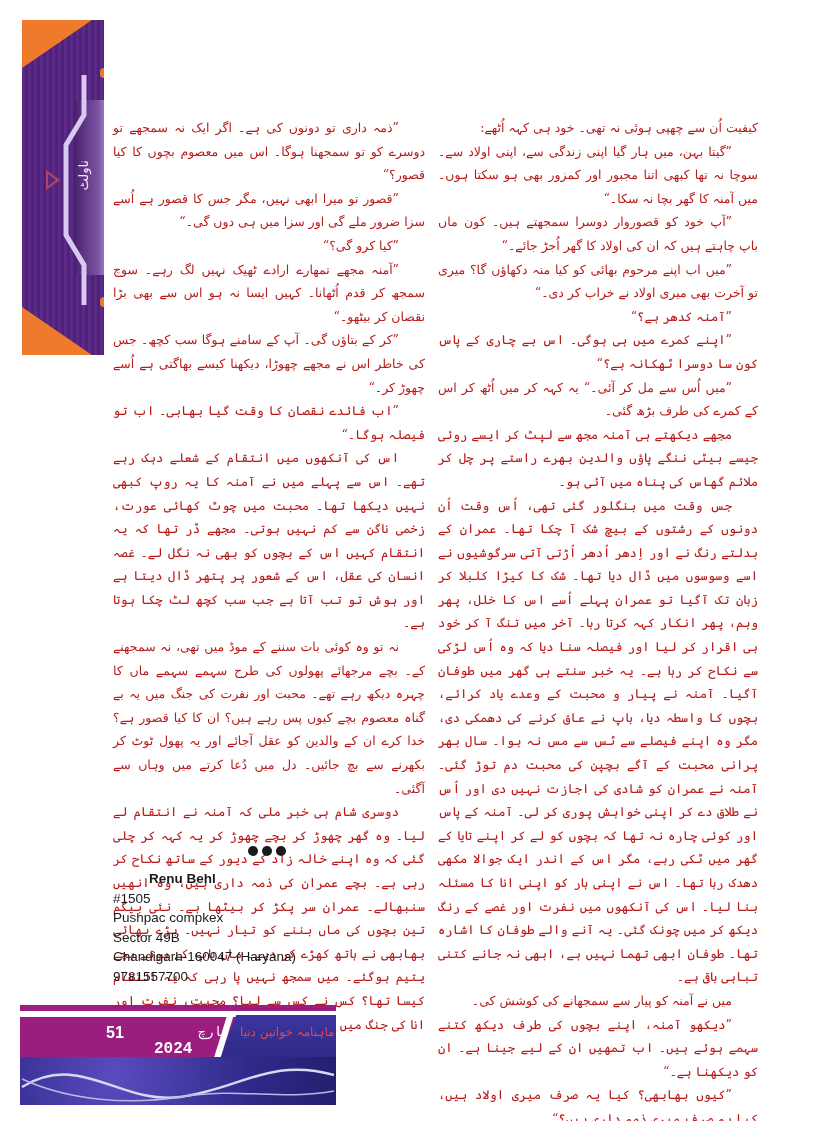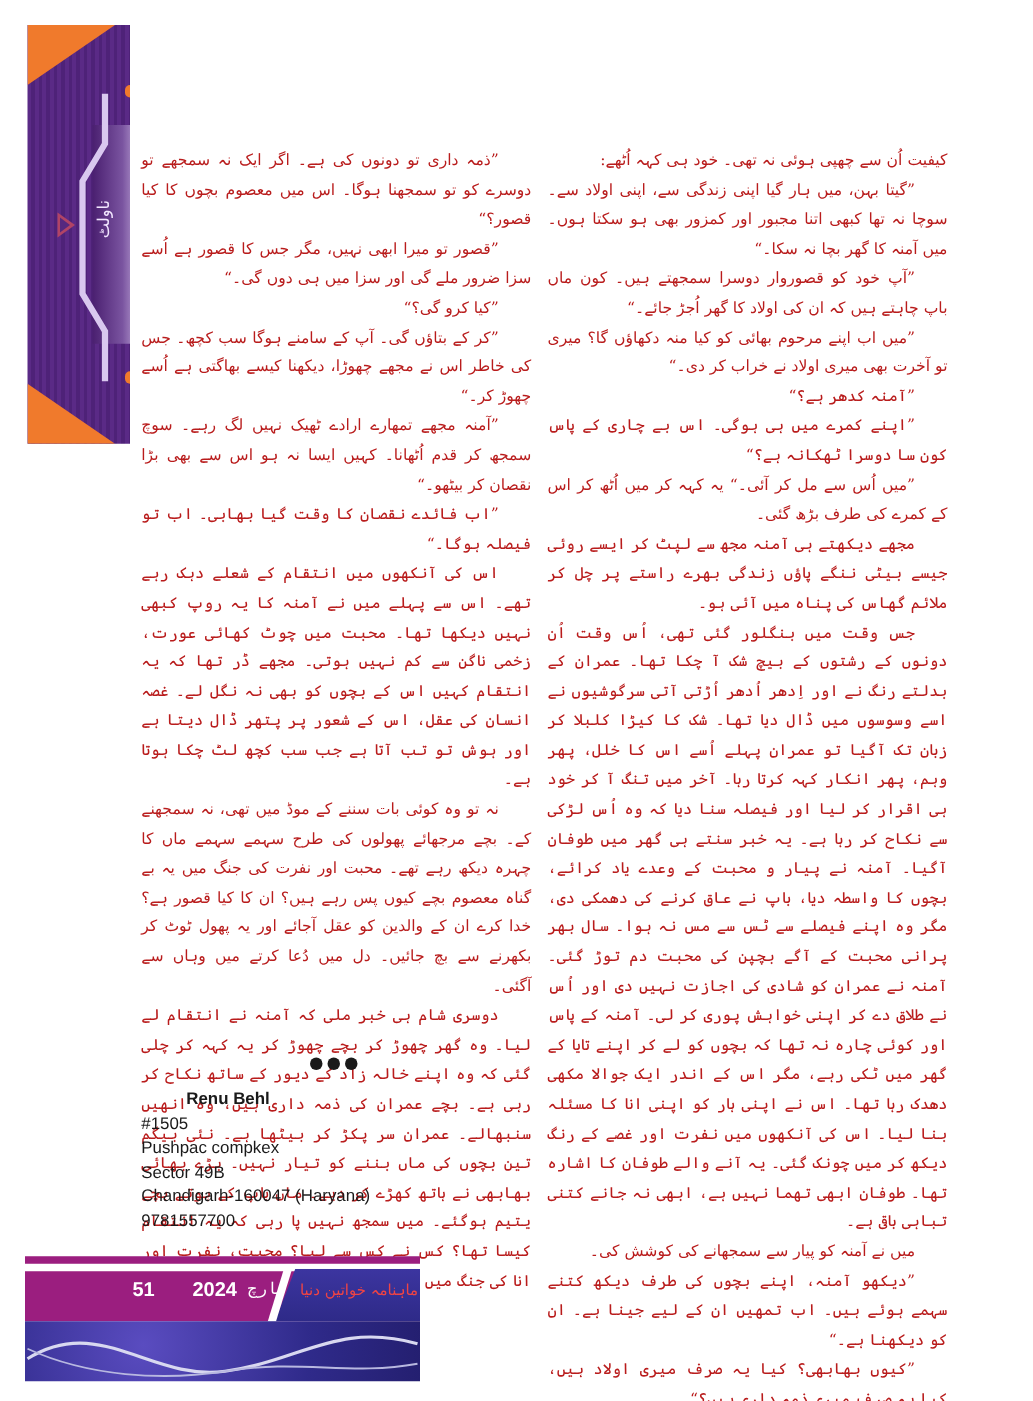--- a/index.html
+++ b/index.html
@@ -28,21 +28,21 @@
 
   .footer{position:absolute;left:20px;top:1005px;width:316px;height:87px;}
   .footer .topbar{position:absolute;left:0;top:0;width:316px;height:6px;background:#9b1e7f;}
   .footer .band{position:absolute;left:0;top:12px;width:316px;height:40px;background:#9b1e7f;}
   .footer .blue{position:absolute;left:0;top:52px;width:316px;height:48px;
     background:radial-gradient(circle at 30% 40%,#5a4cc0,#2f2a8a 60%,#241f70);}
   .footer .blue-right{position:absolute;left:200px;top:10px;width:116px;height:42px;
     background:linear-gradient(180deg,#3c35a0,#2e2a88);clip-path:polygon(14% 0,100% 0,100% 100%,0 100%);}
   .footer .white-slash{position:absolute;left:193px;top:6px;width:22px;height:50px;background:#fff;clip-path:polygon(70% 0,100% 0,30% 100%,0 100%);}
   .footer .num{position:absolute;left:86px;top:19px;color:#fff;font-family:"Liberation Sans",sans-serif;font-weight:bold;font-size:16px;}
-  .footer .year{position:absolute;left:134px;top:19px;color:#fff;font-family:Liberation Sans, sans-serif;font-weight:bold;font-size:16px;}
+  .footer .year{position:absolute;left:134px;top:35px;color:#fff;font-family:Liberation Mono, monospace;font-weight:bold;font-size:16px;}
   .footer .month{position:absolute;left:178px;top:19px;color:#fff;font-family:Liberation Mono, monospace;font-size:13px;direction:rtl;}
   .footer .mag{position:absolute;left:220px;top:20px;color:#ef4444;font-family:"DejaVu Serif",serif;font-size:12px;direction:rtl;}
   .footer svg{position:absolute;left:0;top:52px;}
 </style>
 </head>
 <body>
 
 <div class="sidebar">
   <div class="orange-top"></div>
   <div class="orange-bot"></div>
@@ -54,22 +54,22 @@
   </svg>
   <div class="tri"></div>
   <div class="tri-in"></div>
   <div class="vlabel">ناولٹ</div>
 </div>
 
 <div class="col col-left">
   <p class="ind">”ذمہ داری تو دونوں کی ہے۔ اگر ایک نہ سمجھے تو دوسرے کو تو سمجھنا ہوگا۔ اس میں معصوم بچوں کا کیا قصور؟“</p>
   <p class="ind">”قصور تو میرا ابھی نہیں، مگر جس کا قصور ہے اُسے سزا ضرور ملے گی اور سزا میں ہی دوں گی۔“</p>
   <p class="ind">”کیا کرو گی؟“</p>
+  <p class="ind">”آمنہ مجھے تمھارے ارادے ٹھیک نہیں لگ رہے۔ سوچ سمجھ کر قدم اُٹھانا۔ کہیں ایسا نہ ہو اس سے بھی بڑا نقصان کر بیٹھو۔“</p>
   <p class="ind">”کر کے بتاؤں گی۔ آپ کے سامنے ہوگا سب کچھ۔ جس کی خاطر اس نے مجھے چھوڑا، دیکھنا کیسے بھاگتی ہے اُسے چھوڑ کر۔“</p>
-  <p class="ind">”آمنہ مجھے تمھارے ارادے ٹھیک نہیں لگ رہے۔ سوچ سمجھ کر قدم اُٹھانا۔ کہیں ایسا نہ ہو اس سے بھی بڑا نقصان کر بیٹھو۔“</p>
   <p class="ind">”اب فائدے نقصان کا وقت گیا بھابی۔ اب تو فیصلہ ہوگا۔“</p>
   <p class="ind">اس کی آنکھوں میں انتقام کے شعلے دہک رہے تھے۔ اس سے پہلے میں نے آمنہ کا یہ روپ کبھی نہیں دیکھا تھا۔ محبت میں چوٹ کھائی عورت، زخمی ناگن سے کم نہیں ہوتی۔ مجھے ڈر تھا کہ یہ انتقام کہیں اس کے بچوں کو بھی نہ نگل لے۔ غصہ انسان کی عقل، اس کے شعور پر پتھر ڈال دیتا ہے اور ہوش تو تب آتا ہے جب سب کچھ لٹ چکا ہوتا ہے۔</p>
   <p class="ind">نہ تو وہ کوئی بات سننے کے موڈ میں تھی، نہ سمجھنے کے۔ بچے مرجھائے پھولوں کی طرح سہمے سہمے ماں کا چہرہ دیکھ رہے تھے۔ محبت اور نفرت کی جنگ میں یہ بے گناہ معصوم بچے کیوں پس رہے ہیں؟ ان کا کیا قصور ہے؟ خدا کرے ان کے والدین کو عقل آجائے اور یہ پھول ٹوٹ کر بکھرنے سے بچ جائیں۔ دل میں دُعا کرتے میں وہاں سے آگئی۔</p>
   <p class="ind">دوسری شام ہی خبر ملی کہ آمنہ نے انتقام لے لیا۔ وہ گھر چھوڑ کر بچے چھوڑ کر یہ کہہ کر چلی گئی کہ وہ اپنے خالہ زاد کے دیور کے ساتھ نکاح کر رہی ہے۔ بچے عمران کی ذمہ داری ہیں، وہ انھیں سنبھالے۔ عمران سر پکڑ کر بیٹھا ہے۔ نئی بیگم تین بچوں کی ماں بننے کو تیار نہیں۔ بڑے بھائی بھابھی نے ہاتھ کھڑے کر دیے۔ ماں باپ کے ہوتے بچے یتیم ہوگئے۔ میں سمجھ نہیں پا رہی کہ یہ انتقام کیسا تھا؟ کس نے کس سے لیا؟ محبت، نفرت اور انا کی جنگ میں معصوم بچے شہید ہوگئے۔</p>
 </div>
 
 <div class="divider">
   <span></span>
   <span></span>
   <span></span>
@@ -85,21 +85,21 @@
 </div>
 
 <div class="col col-right">
   <p>کیفیت اُن سے چھپی ہوئی نہ تھی۔ خود ہی کہہ اُٹھے:</p>
   <p class="ind">”گیتا بہن، میں ہار گیا اپنی زندگی سے، اپنی اولاد سے۔ سوچا نہ تھا کبھی اتنا مجبور اور کمزور بھی ہو سکتا ہوں۔ میں آمنہ کا گھر بچا نہ سکا۔“</p>
   <p class="ind">”آپ خود کو قصوروار دوسرا سمجھتے ہیں۔ کون ماں باپ چاہتے ہیں کہ ان کی اولاد کا گھر اُجڑ جائے۔“</p>
   <p class="ind">”میں اب اپنے مرحوم بھائی کو کیا منہ دکھاؤں گا؟ میری تو آخرت بھی میری اولاد نے خراب کر دی۔“</p>
   <p class="ind">”آمنہ کدھر ہے؟“</p>
   <p class="ind">”اپنے کمرے میں ہی ہوگی۔ اس بے چاری کے پاس کون سا دوسرا ٹھکانہ ہے؟“</p>
   <p class="ind">”میں اُس سے مل کر آئی۔“ یہ کہہ کر میں اُٹھ کر اس کے کمرے کی طرف بڑھ گئی۔</p>
-  <p class="ind">مجھے دیکھتے ہی آمنہ مجھ سے لپٹ کر ایسے روئی جیسے بیٹی ننگے پاؤں زندگی بھرے راستے پر چل کر ملائم گھاس کی پناہ میں آئی ہو۔</p>
+  <p class="ind">مجھے دیکھتے ہی آمنہ مجھ سے لپٹ کر ایسے روئی جیسے بیٹی ننگے پاؤں والدین بھرے راستے پر چل کر ملائم گھاس کی پناہ میں آئی ہو۔</p>
   <p class="ind">جس وقت میں بنگلور گئی تھی، اُس وقت اُن دونوں کے رشتوں کے بیچ شک آ چکا تھا۔ عمران کے بدلتے رنگ نے اور اِدھر اُدھر اُڑتی آتی سرگوشیوں نے اسے وسوسوں میں ڈال دیا تھا۔ شک کا کیڑا کلبلا کر زبان تک آگیا تو عمران پہلے اُسے اس کا خلل، پھر وہم، پھر انکار کہہ کرتا رہا۔ آخر میں تنگ آ کر خود ہی اقرار کر لیا اور فیصلہ سنا دیا کہ وہ اُس لڑکی سے نکاح کر رہا ہے۔ یہ خبر سنتے ہی گھر میں طوفان آگیا۔ آمنہ نے پیار و محبت کے وعدے یاد کرائے، بچوں کا واسطہ دیا، باپ نے عاق کرنے کی دھمکی دی، مگر وہ اپنے فیصلے سے ٹس سے مس نہ ہوا۔ سال بھر پرانی محبت کے آگے بچپن کی محبت دم توڑ گئی۔ آمنہ نے عمران کو شادی کی اجازت نہیں دی اور اُس نے طلاق دے کر اپنی خواہش پوری کر لی۔ آمنہ کے پاس اور کوئی چارہ نہ تھا کہ بچوں کو لے کر اپنے تایا کے گھر میں ٹکی رہے، مگر اس کے اندر ایک جوالا مکھی دھدک رہا تھا۔ اس نے اپنی ہار کو اپنی انا کا مسئلہ بنا لیا۔ اس کی آنکھوں میں نفرت اور غصے کے رنگ دیکھ کر میں چونک گئی۔ یہ آنے والے طوفان کا اشارہ تھا۔ طوفان ابھی تھما نہیں ہے، ابھی نہ جانے کتنی تباہی باقی ہے۔</p>
   <p class="ind">میں نے آمنہ کو پیار سے سمجھانے کی کوشش کی۔</p>
   <p class="ind">”دیکھو آمنہ، اپنے بچوں کی طرف دیکھ کتنے سہمے ہوئے ہیں۔ اب تمھیں ان کے لیے جینا ہے۔ ان کو دیکھنا ہے۔“</p>
   <p class="ind">”کیوں بھابھی؟ کیا یہ صرف میری اولاد ہیں، کیا یہ صرف میری ذمہ داری ہیں؟“</p>
 </div>
 
 <div class="footer">
   <div class="topbar"></div>
   <div class="band"></div>
   <div class="blue-right"></div>

